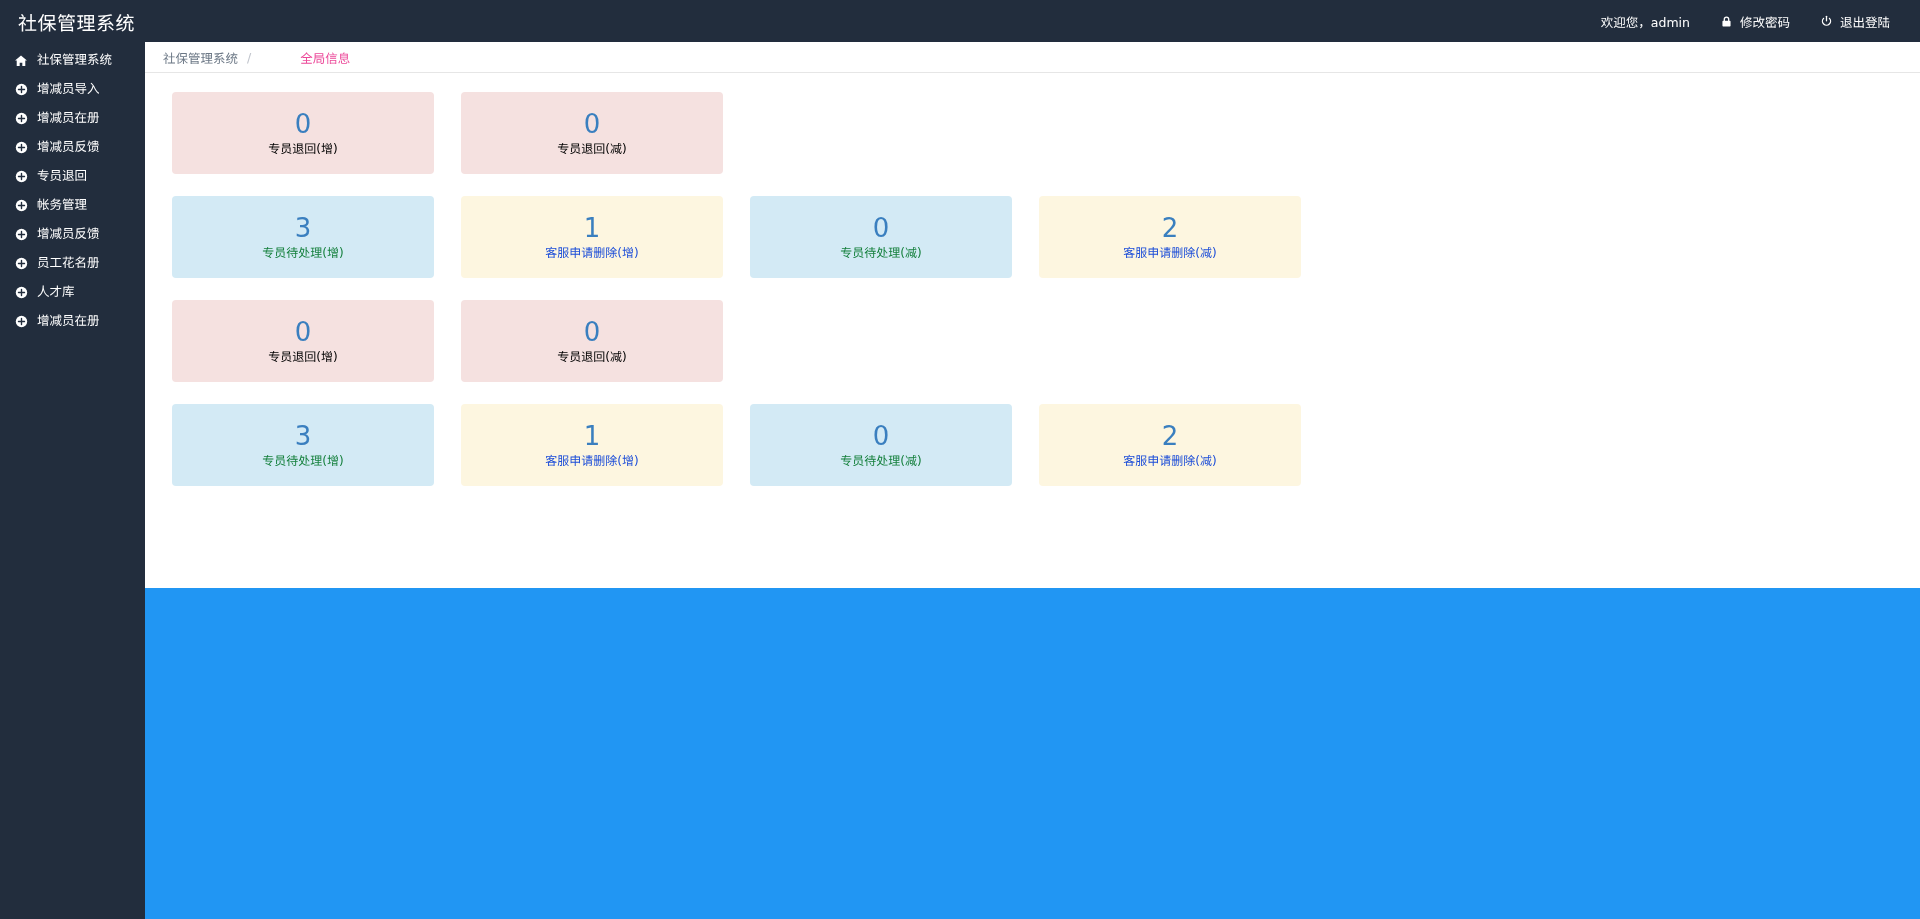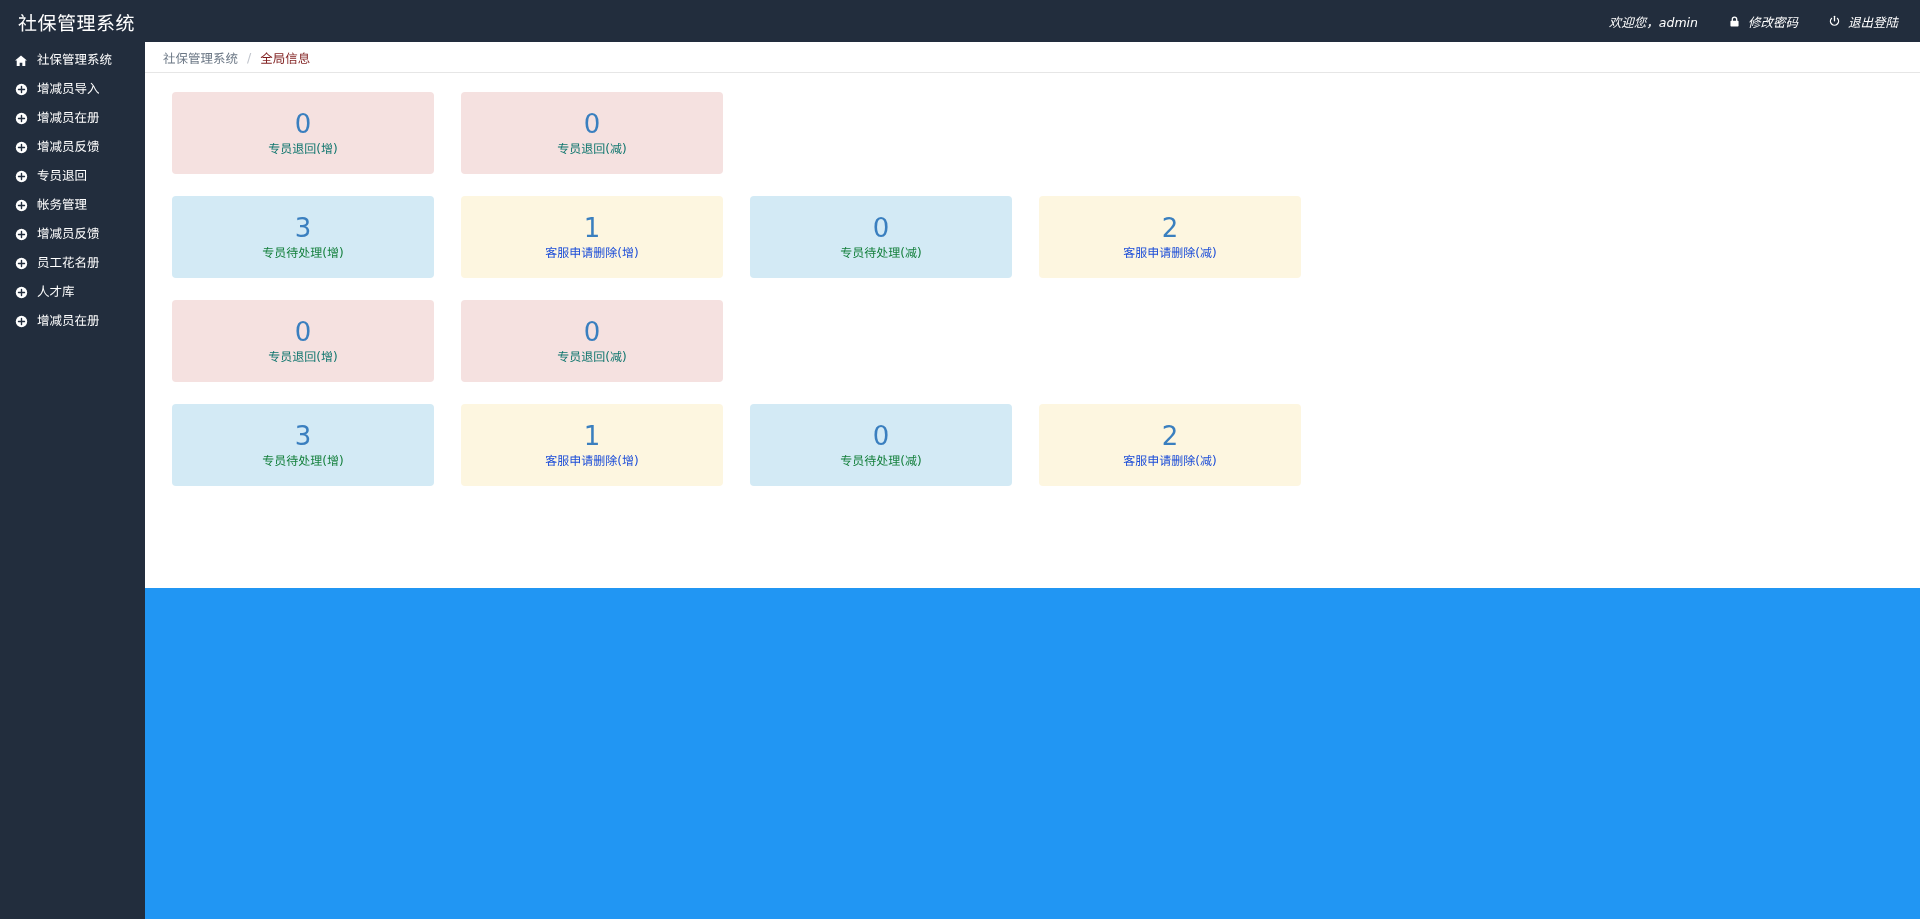--- a/index.html
+++ b/index.html
@@ -32,25 +32,24 @@
     font-weight: 400;
     padding-left: 18px;
     letter-spacing: 0.5px;
     white-space: nowrap;
   }
 
   #header-right {
     display: flex;
     align-items: center;
     gap: 30px;
-    padding-right: 22px;
+    padding-right: 30px;
     color: #ffffff;
     font-size: 12.5px;
     white-space: nowrap;
-    font-style: italic;
   }
 
   .header-item {
     display: flex;
     align-items: center;
     gap: 7px;
     color: #ffffff;
     text-decoration: none;
     cursor: pointer;
   }
@@ -120,21 +119,21 @@
     align-items: center;
     padding-left: 18px;
     font-size: 12.5px;
     color: #6b7785;
     border-bottom: 1px solid #e6e6e6;
     gap: 9px;
     white-space: nowrap;
   }
   .crumb { color: #6b7785; text-decoration: none; cursor: pointer; }
   .crumb-sep { color: #c0c4cc; }
-  .crumb-current { color: #7f1d1d; }
+  .crumb-current { color: #ec4899; margin-left: 40px; }
 
   
   #dash-content {
     padding: 19px 0 0 27px;
   }
 
   .card-row {
     display: flex;
     gap: 27px;
     margin-bottom: 22px;
@@ -159,21 +158,21 @@
     font-weight: 400;
     margin-bottom: 5px;
   }
 
   .stat-label {
     font-size: 12px;
     line-height: 1;
   }
 
   .card-pink   { background: #f5e1e0; }
-  .card-pink   .stat-label { color: #0f766e; }
+  .card-pink   .stat-label { color: #000000; }
 
   .card-blue   { background: #d3eaf5; }
   .card-blue   .stat-label { color: #15803d; }
 
   .card-yellow { background: #fdf6e0; }
   .card-yellow .stat-label { color: #1d4ed8; }
 
   .card-spacer { width: 262px; height: 82px; }
 
   

